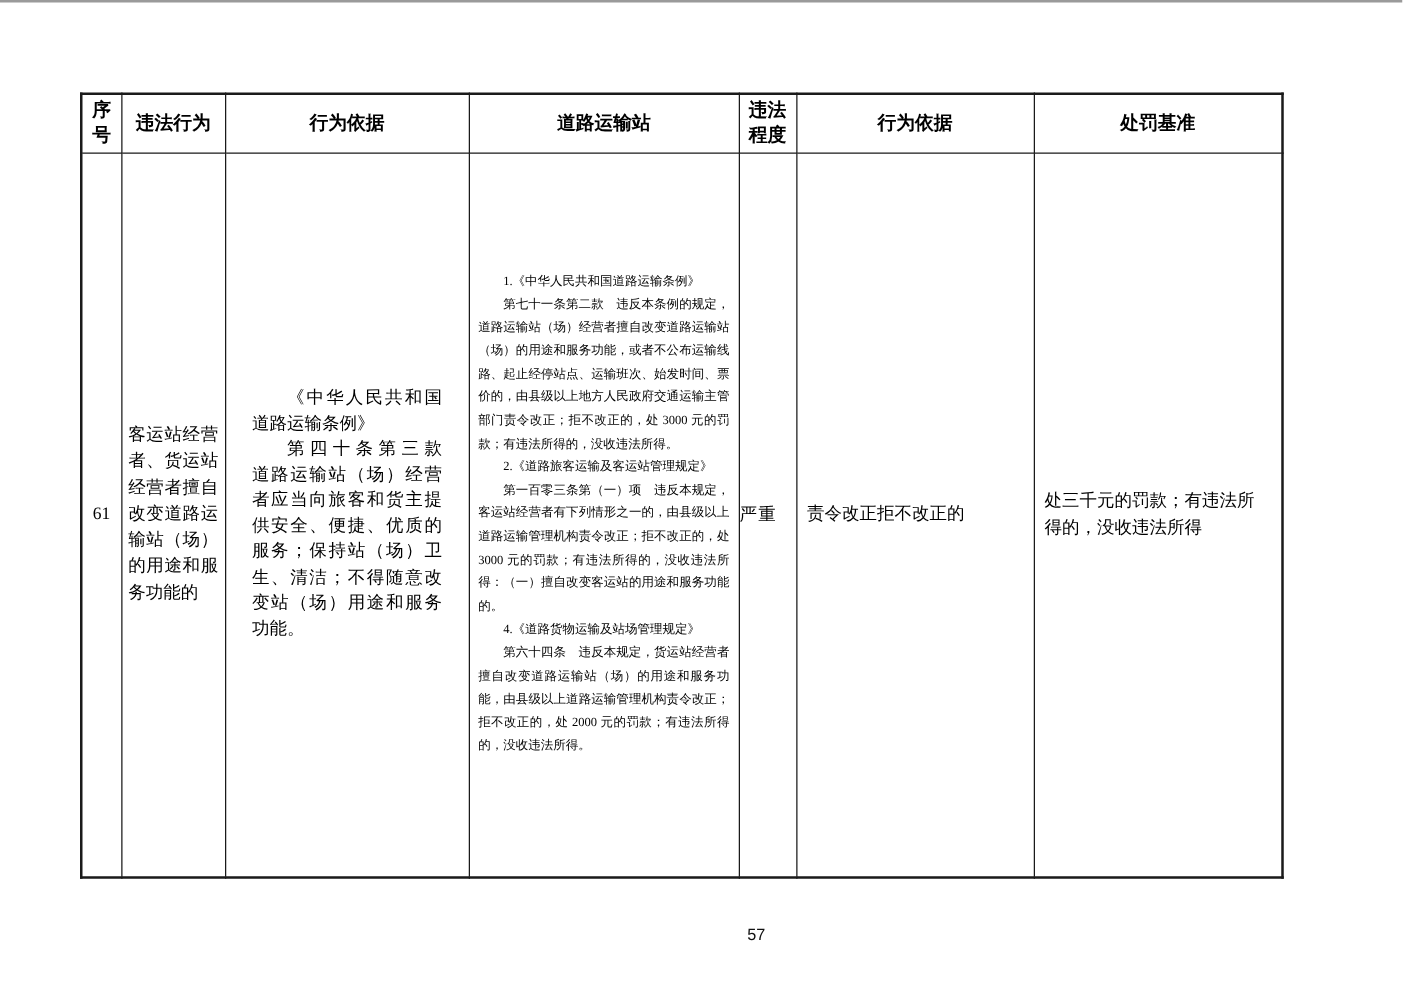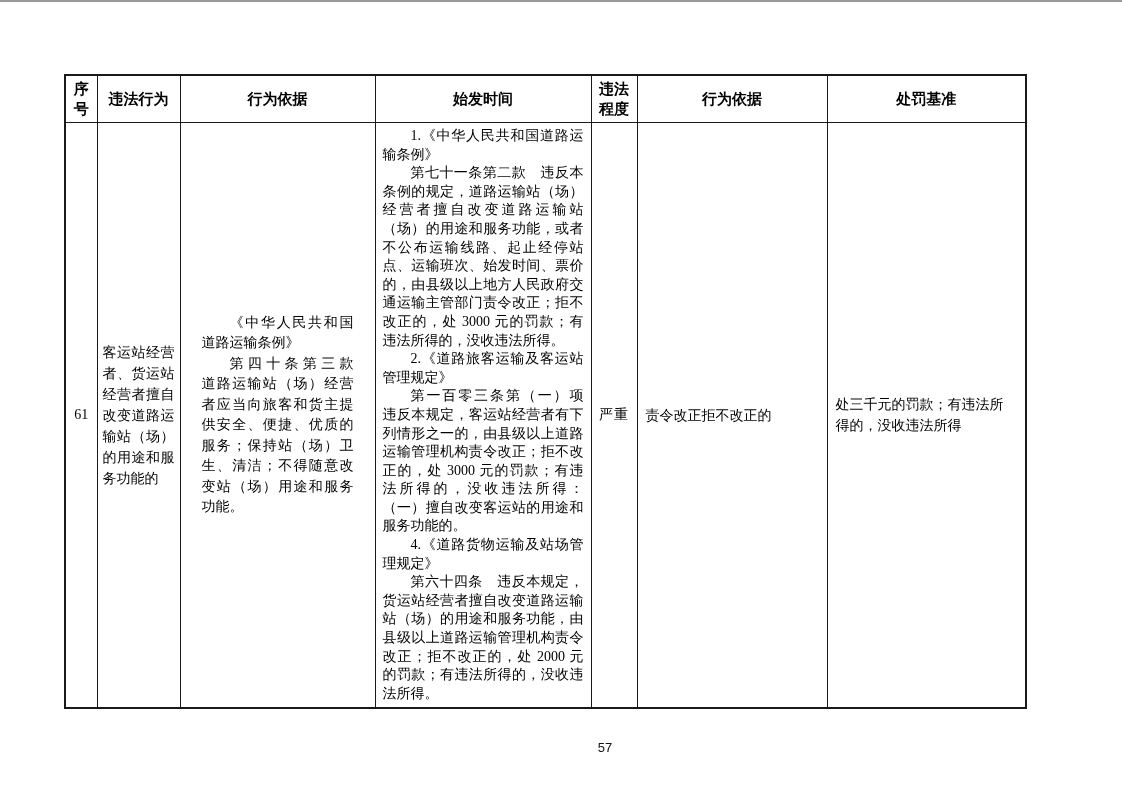--- a/index.html
+++ b/index.html
@@ -65,29 +65,29 @@
     font-size: 14px;
     line-height: 20.5px;
     text-indent: 2em;
     text-align: justify;
     text-align-last: left;
   }
   .c-penalty { vertical-align: top; }
   .c-penalty .para {
     margin: 0;
     padding: 0 7px;
-    font-size: 14px;
+    font-size: 10px;
     line-height: 18.6px;
     text-indent: 2em;
     text-align: justify;
     text-align-last: left;
   }
   .c-penalty .inner { padding-top: 4px; padding-bottom: 4px; }
   .c-severity {
-    text-align: center;
+    text-align: left;
     font-size: 14px;
     letter-spacing: 1px;
   }
   .c-circumstance .txt, .c-standard .txt {
     padding: 0 8px;
     font-size: 14px;
     line-height: 21px;
     text-align: left;
   }
   .page-number {
@@ -115,21 +115,21 @@
     <col style="width:216px">
     <col style="width:46px">
     <col style="width:190px">
     <col style="width:199px">
   </colgroup>
   <thead>
     <tr>
       <th>序号</th>
       <th>违法行为</th>
       <th>行为依据</th>
-      <th>始发时间</th>
+      <th>道路运输站</th>
       <th>违法程度</th>
       <th>行为依据</th>
       <th>处罚基准</th>
     </tr>
   </thead>
   <tbody>
     <tr>
       <td class="c-seq">61</td>
       <td class="c-violation">
         <div class="txt">客运站经营者、货运站经营者擅自改变道路运输站（场）的用途和服务功能的</div>

